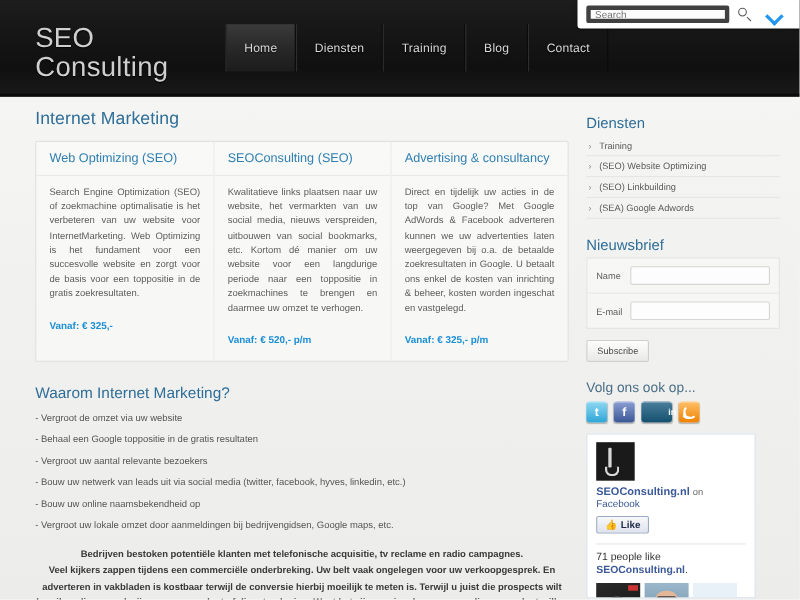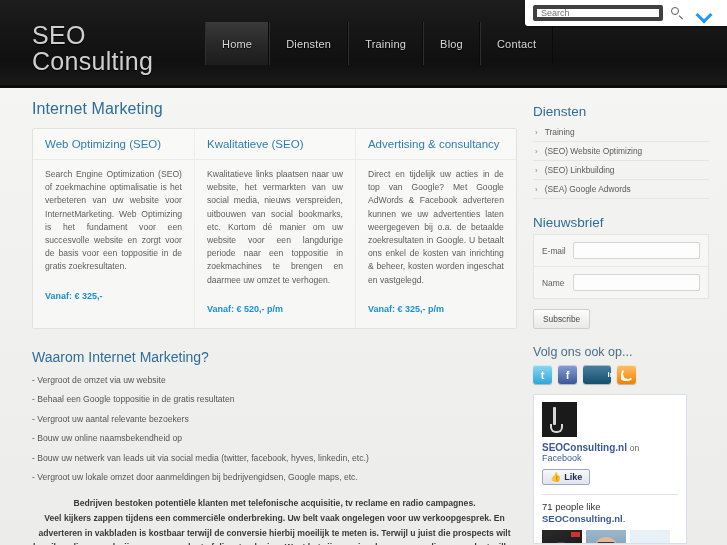--- a/index.html
+++ b/index.html
@@ -266,40 +266,40 @@
     <h1 class="section-title">Internet Marketing</h1>
 
     <div class="cards">
       <div class="card">
         <h2>Web Optimizing (SEO)</h2>
         <div class="card-head-rule"></div>
         <p>Search Engine Optimization (SEO) of zoekmachine optimalisatie is het verbeteren van uw website voor InternetMarketing. Web Optimizing is het fundament voor een succesvolle website en zorgt voor de basis voor een toppositie in de gratis zoekresultaten.</p>
         <div class="price">Vanaf: € 325,-</div>
       </div>
       <div class="card">
-        <h2>Kwalitatieve (SEO)</h2>
+        <h2>SEOConsulting (SEO)</h2>
         <div class="card-head-rule"></div>
         <p>Kwalitatieve links plaatsen naar uw website, het vermarkten van uw social media, nieuws verspreiden, uitbouwen van social bookmarks, etc. Kortom dé manier om uw website voor een langdurige periode naar een toppositie in zoekmachines te brengen en daarmee uw omzet te verhogen.</p>
         <div class="price">Vanaf: € 520,- p/m</div>
       </div>
       <div class="card">
         <h2>Advertising &amp; consultancy</h2>
         <div class="card-head-rule"></div>
         <p>Direct en tijdelijk uw acties in de top van Google? Met Google AdWords &amp; Facebook adverteren kunnen we uw advertenties laten weergegeven bij o.a. de betaalde zoekresultaten in Google. U betaalt ons enkel de kosten van inrichting &amp; beheer, kosten worden ingeschat en vastgelegd.</p>
         <div class="price">Vanaf: € 325,- p/m</div>
       </div>
     </div>
 
     <h2 class="waarom">Waarom Internet Marketing?</h2>
     <ul class="bullets">
       <li>- Vergroot de omzet via uw website</li>
       <li>- Behaal een Google toppositie in de gratis resultaten</li>
       <li>- Vergroot uw aantal relevante bezoekers</li>
+      <li>- Bouw uw netwerk van leads uit via social media (twitter, facebook, hyves, linkedin, etc.)</li>
       <li>- Bouw uw online naamsbekendheid op</li>
-      <li>- Bouw uw netwerk van leads uit via social media (twitter, facebook, hyves, linkedin, etc.)</li>
       <li>- Vergroot uw lokale omzet door aanmeldingen  bij bedrijvengidsen, Google maps, etc.</li>
     </ul>
 
     <div class="body-copy">
       <p class="lead">Bedrijven bestoken potentiële klanten met telefonische acquisitie, tv reclame en radio campagnes.</p>
       <p>Veel kijkers zappen tijdens een commerciële onderbreking. Uw belt vaak ongelegen voor uw verkoopgesprek. En adverteren in vakbladen is kostbaar terwijl de conversie hierbij moeilijk te meten is. Terwijl u juist die prospects wilt bereiken die op zoek zijn naar uw product of dienstverlening. Want het zijn precies deze mensen die uw product willen kopen.</p>
 
     </div>
   </div>
 
@@ -320,25 +320,25 @@
       </li>
       <li>
         <span class="ch">›</span>
         <span>(SEA) Google Adwords</span>
       </li>
     </ul>
 
     <div class="side-title">Nieuwsbrief</div>
     <div class="news-box">
       <div class="news-row">
+        <label>Name</label>
+        <input type="text" value="" style="">
+      </div>
+      <div class="news-row">
         <label>E-mail</label>
-        <input type="text" value="" style="">
-      </div>
-      <div class="news-row">
-        <label>Name</label>
         <input type="text" value="" style="">
       </div>
     </div>
     <button class="subscribe">Subscribe</button>
 
     <div class="volg-title">Volg ons ook op...</div>
     <div class="socials">
       <div class="soc tw">
         <span>t</span>
       </div>

